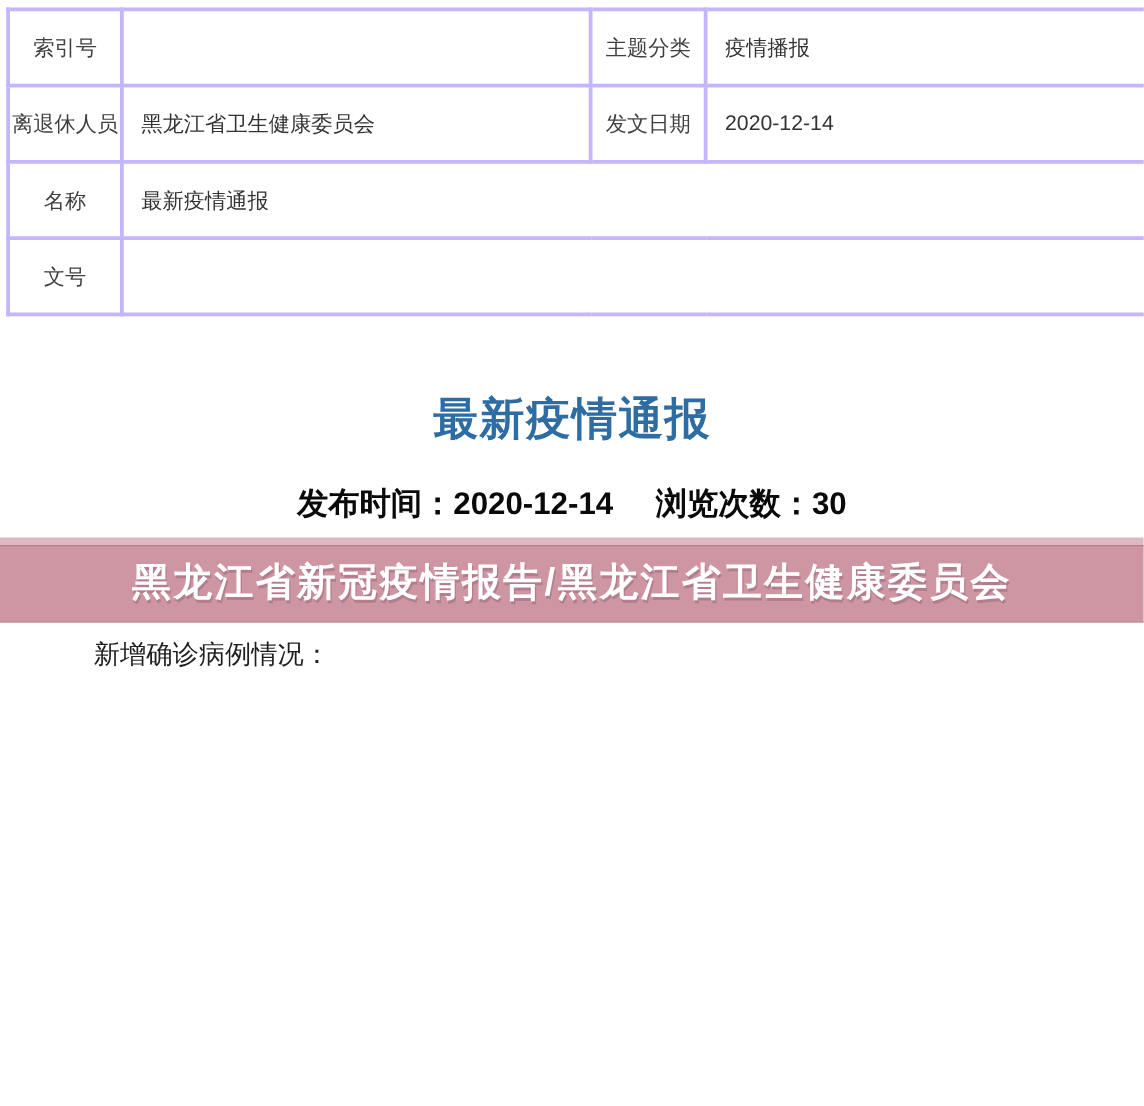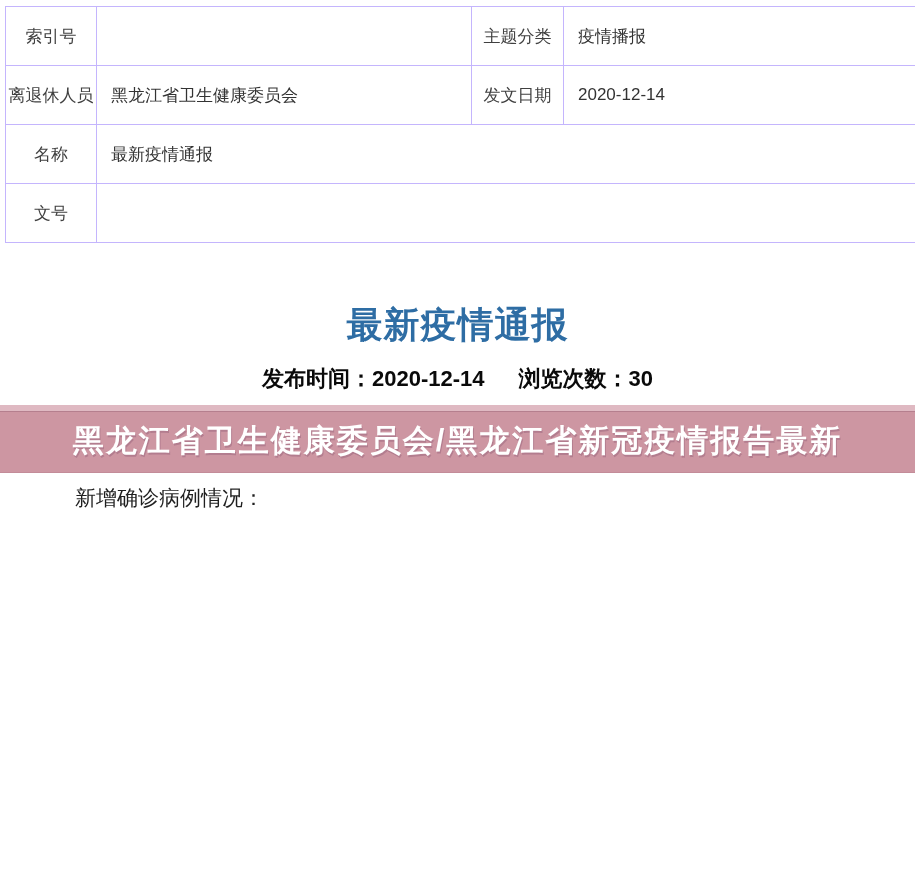--- a/index.html
+++ b/index.html
@@ -7,34 +7,34 @@
     width:915px;height:885px;position:relative;overflow:hidden;
     background:#ffffff;
     font-family:"Liberation Sans","DejaVu Sans",sans-serif;
   }
   
   .info-table{
     border-collapse:collapse;table-layout:fixed;
     width:912px;margin:6px 0 0 5px;
   }
   .info-table td{
-    border:1px solid #c4b5fd;height:56px;font-size:17px;
+    border:3px solid #c4b5fd;height:56px;font-size:17px;
     overflow:hidden;white-space:nowrap;
   }
   .info-table td.lbl{text-align:center;color:#404040;}
   .info-table td.val{padding-left:14px;color:#333333;}
   .info-table td.last{border-right:none;}
   
   .article-title{
     margin:58px 0 0;text-align:center;
     font-size:36px;font-weight:bold;color:#2e6da4;letter-spacing:1px;
   }
   .article-meta{
-    margin-top:14px;text-align:center;
-    font-size:22px;font-weight:600;color:#0a0a0a;
+    margin-top:26px;text-align:center;
+    font-size:25px;font-weight:600;color:#0a0a0a;
   }
   .article-meta .gap{display:inline-block;width:34px;}
   
   .banner-strip{margin-top:11px;height:6px;background:#dfb9c2;}
   .banner{
     position:relative;height:60px;background:#cd96a2;
     border-top:1px solid #b57f8e;border-bottom:1px solid #c38c99;
     overflow:hidden;
   }
   .banner .ghost{
@@ -92,18 +92,18 @@
   </table>
 
 <h1 class="article-title">最新疫情通报</h1>
 
 <div class="article-meta">
   <span>发布时间：</span><span>2020-12-14</span><span class="gap"></span><span>浏览次数：</span><span>30</span>
 </div>
 
 <div class="banner-strip"></div>
 <div class="banner">
-  <span class="headline">黑龙江省卫生健康委员会/黑龙江省新冠疫情报告最新</span>
+  <span class="headline">黑龙江省新冠疫情报告/黑龙江省卫生健康委员会</span>
 </div>
 
 <div class="article-body">
   <p>新增确诊病例情况：</p>
 </div>
 
 </body></html>

